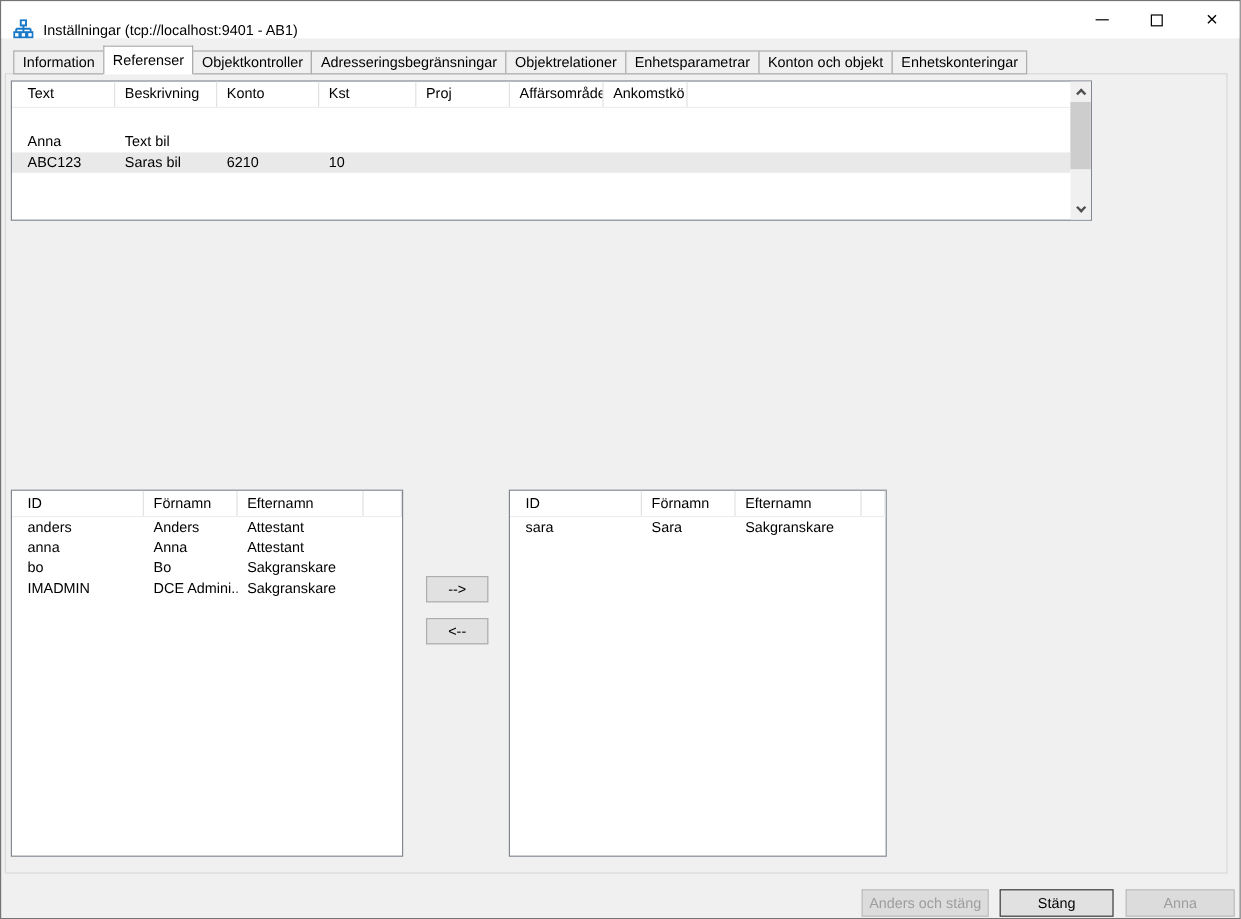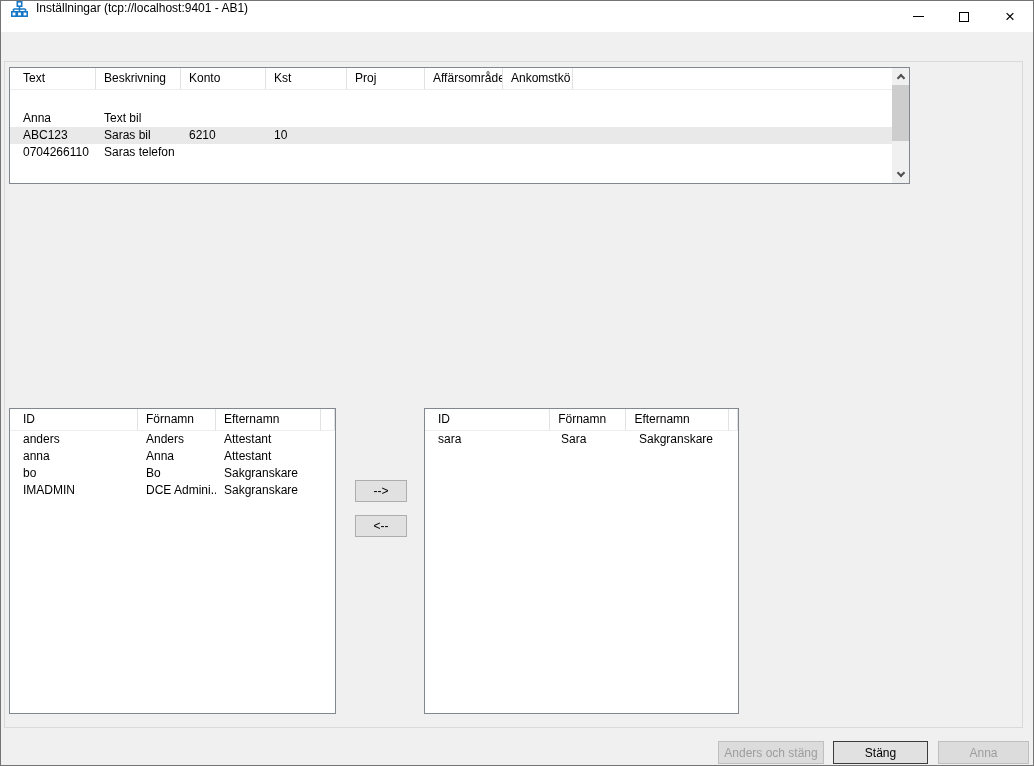--- a/index.html
+++ b/index.html
@@ -3,21 +3,21 @@
 <meta charset="utf-8">
 <style>
   html,body { margin:0; padding:0; background:#c8c8c8; }
   * { box-sizing:border-box; }
   .window {
     position:relative; width:1034px; height:766px;
     background:#f0f0f0; border:1px solid #747474; overflow:hidden;
     font-family:"Liberation Sans", sans-serif; font-size:12px; color:#000;
   }
   
-  .titlebar { position:absolute; left:0; top:0; width:100%; height:31px; background:#ffffff; display:flex; align-items:flex-start; }
+  .titlebar { position:absolute; left:0; top:0; width:100%; height:31px; background:#ffffff; display:flex; align-items:flex-end; }
   .app-icon { margin-left:10px; width:17px; height:16px; flex:0 0 auto; }
   .title-text { margin-left:8px; white-space:nowrap; }
   .win-controls { position:absolute; right:0; top:0; height:31px; display:flex; }
   .win-btn { width:46px; height:31px; display:flex; align-items:center; justify-content:center; cursor:default; }
   .glyph-min { width:11px; height:1px; background:#000; }
   .glyph-max { width:10px; height:10px; border:1px solid #000; }
   .glyph-close { font-size:17px; line-height:1; }
   
   .tabpanel { position:absolute; left:3px; top:60px; width:1019px; height:667px; border:1px solid #d9d9d9; background:#f0f0f0; z-index:1; }
   .tabstrip { position:absolute; left:10px; top:37px; height:24px; display:flex; align-items:flex-end; z-index:3; }
@@ -31,21 +31,21 @@
   .lv-hc.first { padding-left:13px; }
   .lv-row { display:flex; height:17px; line-height:17px; }
   .lv-cell { overflow:hidden; white-space:nowrap; padding-left:8px; }
   .lv-cell.first { padding-left:13px; }
   .lv-row.selected { background:#e9e9e9; }
   .spacer-row { height:20px; }
   
   .rc0{width:86px;} .rc1{width:85px;} .rc2{width:85px;} .rc3{width:81px;} .rc4{width:78px;} .rc5{width:78px;} .rc6{width:70px;} .rcf{flex:1;}
   .ref-rows .lv-row { width:882px; }
   
-  .mc0{width:128px;} .mc1{width:78px;} .mc2{width:105px;} .mcf{flex:1;}
+  .mc0{width:110px;} .mc1{width:78px;} .mc2{width:105px;} .mcf{flex:1;}
   
   .vscroll { position:absolute; top:0; right:0; bottom:0; width:17px; background:#f0f0f0; }
   .sb-btn { position:absolute; left:0; width:17px; height:17px; display:flex; align-items:center; justify-content:center; }
   .sb-up { top:0; } .sb-down { bottom:0; }
   .chev-up { width:6px; height:6px; border-right:2px solid #505050; border-bottom:2px solid #505050; transform:rotate(-135deg); margin-top:3px; }
   .chev-down { width:6px; height:6px; border-right:2px solid #505050; border-bottom:2px solid #505050; transform:rotate(45deg); margin-bottom:3px; }
   .sb-thumb { position:absolute; left:0; top:17px; width:17px; height:56px; background:#cdcdcd; }
   
   .form-panel { position:absolute; left:8px; top:189px; width:901px; height:194px; border:1px solid #d8d8d8; background:#f0f0f0; }
   .flabel { position:absolute; white-space:nowrap; line-height:15px; }
@@ -85,20 +85,30 @@
       <div class="win-btn">
           <div class="glyph-max"></div>
         </div>
       <div class="win-btn">
           <span class="glyph-close">×</span>
         </div>
     </div>
   </div>
 
   <div class="tabpanel"></div>
+  <div class="tabstrip">
+    <div class="tab">Information</div>
+    <div class="tab active">Referenser</div>
+    <div class="tab">Objektkontroller</div>
+    <div class="tab">Adresseringsbegränsningar</div>
+    <div class="tab">Objektrelationer</div>
+    <div class="tab">Enhetsparametrar</div>
+    <div class="tab">Konton och objekt</div>
+    <div class="tab">Enhetskonteringar</div>
+  </div>
 
   <div class="lv" style="left:8px; top:66px; width:901px; height:117px; z-index:2;">
     <div class="lv-header">
       <div class="lv-hc first rc0">Text</div>
       <div class="lv-hc rc1">Beskrivning</div>
       <div class="lv-hc rc2">Konto</div>
       <div class="lv-hc rc3">Kst</div>
       <div class="lv-hc rc4">Proj</div>
       <div class="lv-hc rc5">Affärsområde</div>
       <div class="lv-hc rc6">Ankomstkö</div>
@@ -117,29 +127,20 @@
       </div>
       <div class="lv-row selected">
         <div class="lv-cell first rc0">ABC123</div>
         <div class="lv-cell rc1">Saras bil</div>
         <div class="lv-cell rc2">6210</div>
         <div class="lv-cell rc3">10</div>
         <div class="lv-cell rc4"></div>
         <div class="lv-cell rc5"></div>
         <div class="lv-cell rc6"></div>
       </div>
-      <div class="lv-row">
-        <div class="lv-cell first rc0">0704266110</div>
-        <div class="lv-cell rc1">Saras telefon</div>
-        <div class="lv-cell rc2"></div>
-        <div class="lv-cell rc3"></div>
-        <div class="lv-cell rc4"></div>
-        <div class="lv-cell rc5"></div>
-        <div class="lv-cell rc6"></div>
-      </div>
     </div>
     <div class="vscroll">
       <div class="sb-btn sb-up">
           <div class="chev-up"></div>
         </div>
       <div class="sb-thumb"></div>
       <div class="sb-btn sb-down">
           <div class="chev-down"></div>
         </div>
     </div>

